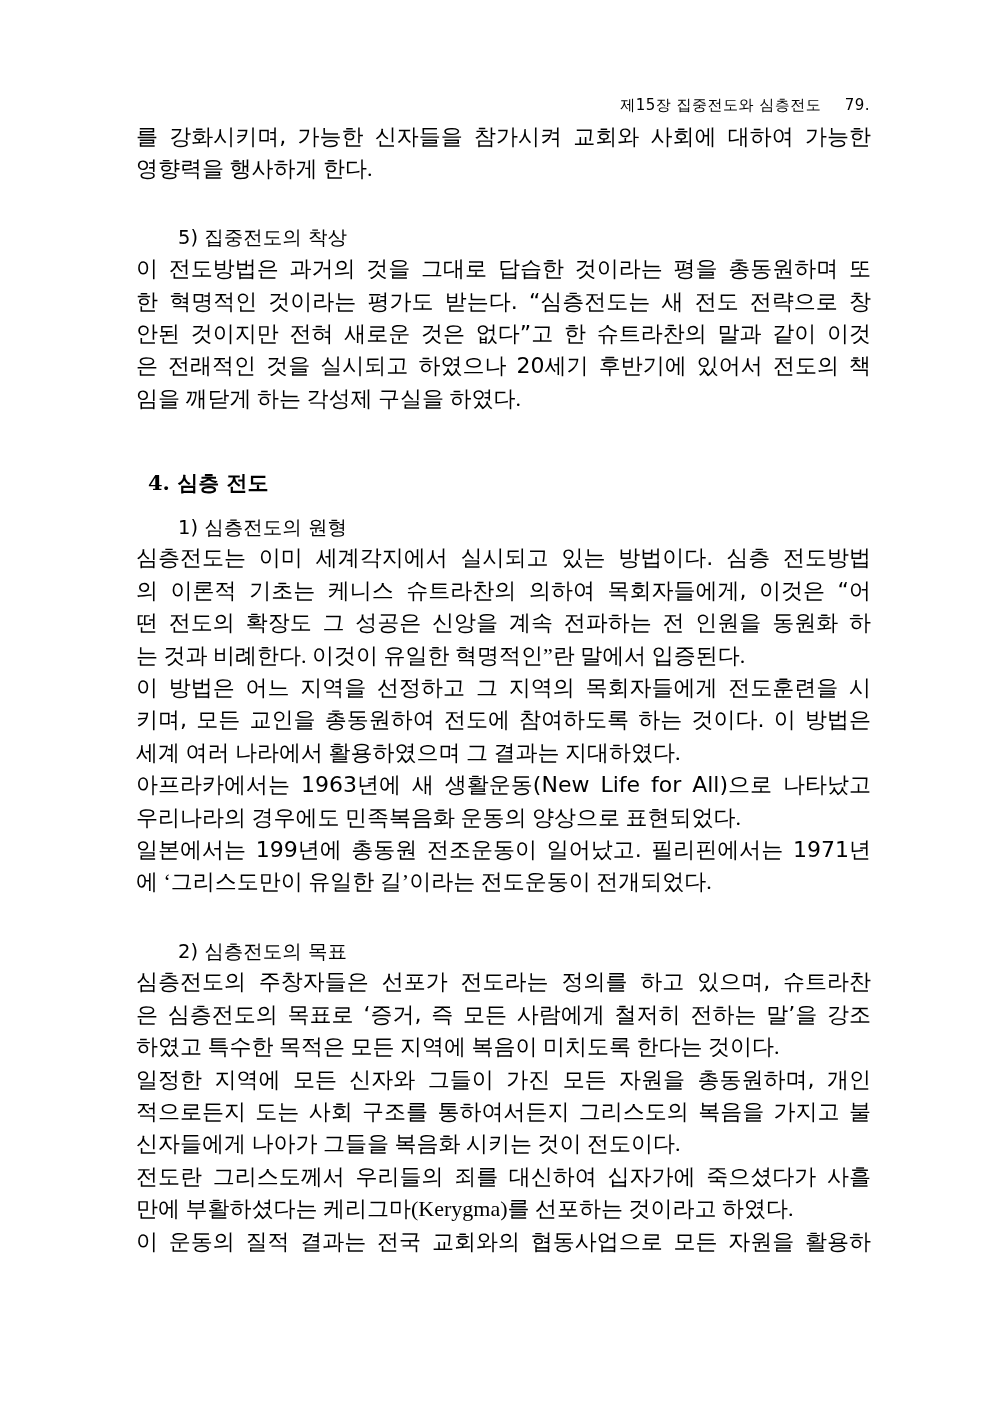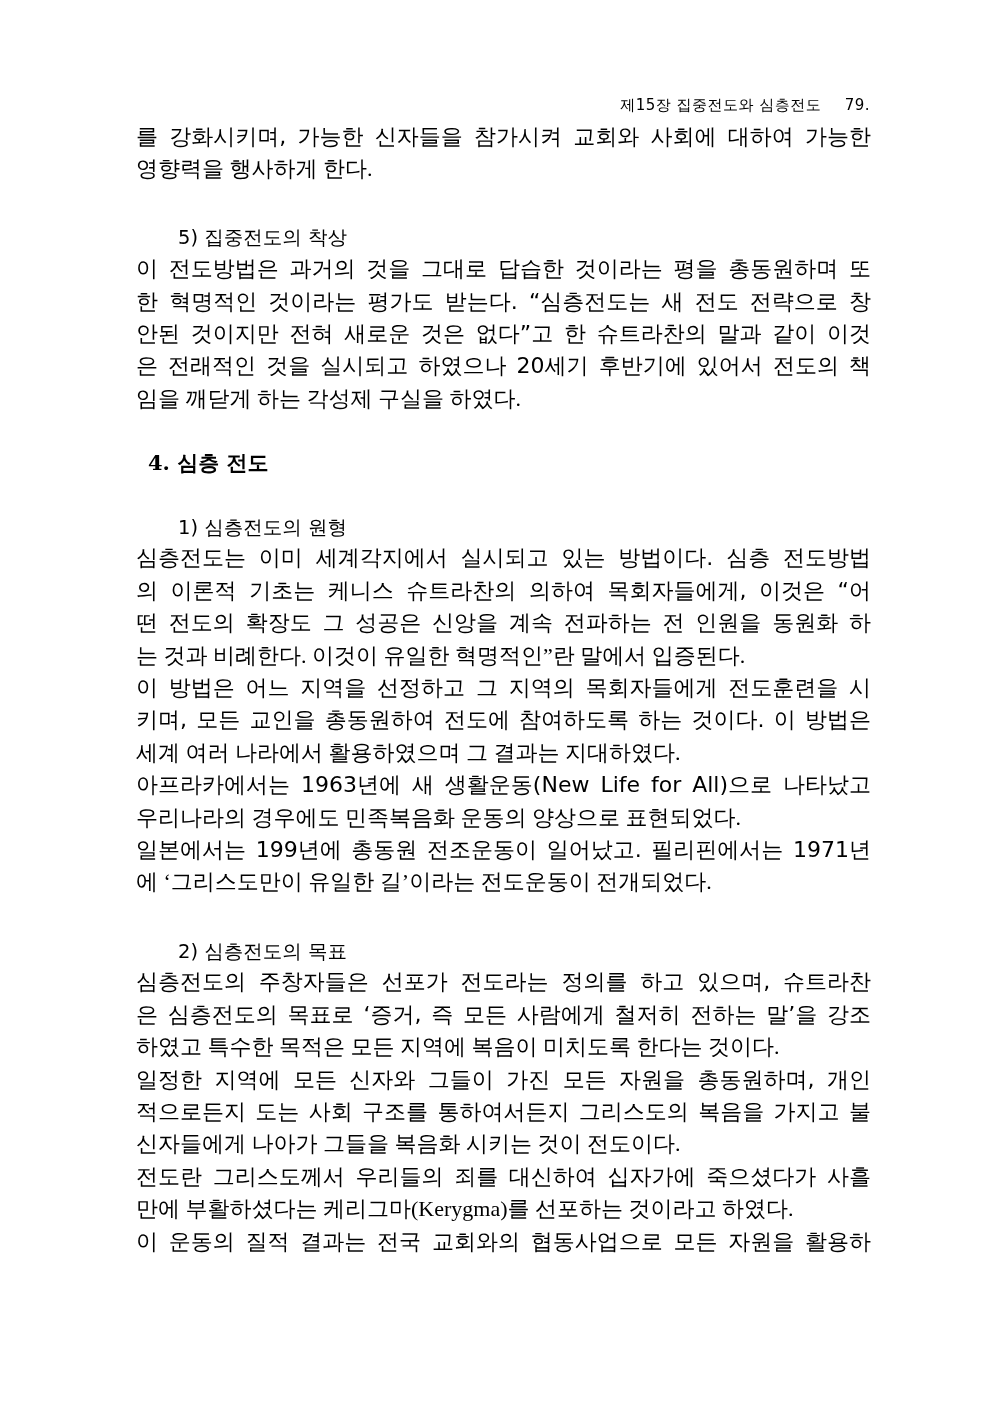--- a/index.html
+++ b/index.html
@@ -16,20 +16,21 @@
       font-size: 22px; line-height: 32px; white-space: nowrap;
       text-align: justify; text-align-last: justify;
     }
     .line.last { text-align-last: left; font-family: Liberation Serif, serif; }
     .heading {
       position: absolute; left: 154px; font-size: 19.5px; white-space: nowrap; margin-left: 24px;
     }
     .section {
       position: absolute; left: 148px; font-size: 21px; font-weight: bold;
       font-family: "DejaVu Serif", serif;
+      margin-top: 20px;
     }
   </style>
 </head>
 <body>
 
 <div>
   <div class="header">
     <span>제15장 집중전도와 심층전도</span>
     <span style="margin-left:18px">79.</span>
   </div>

